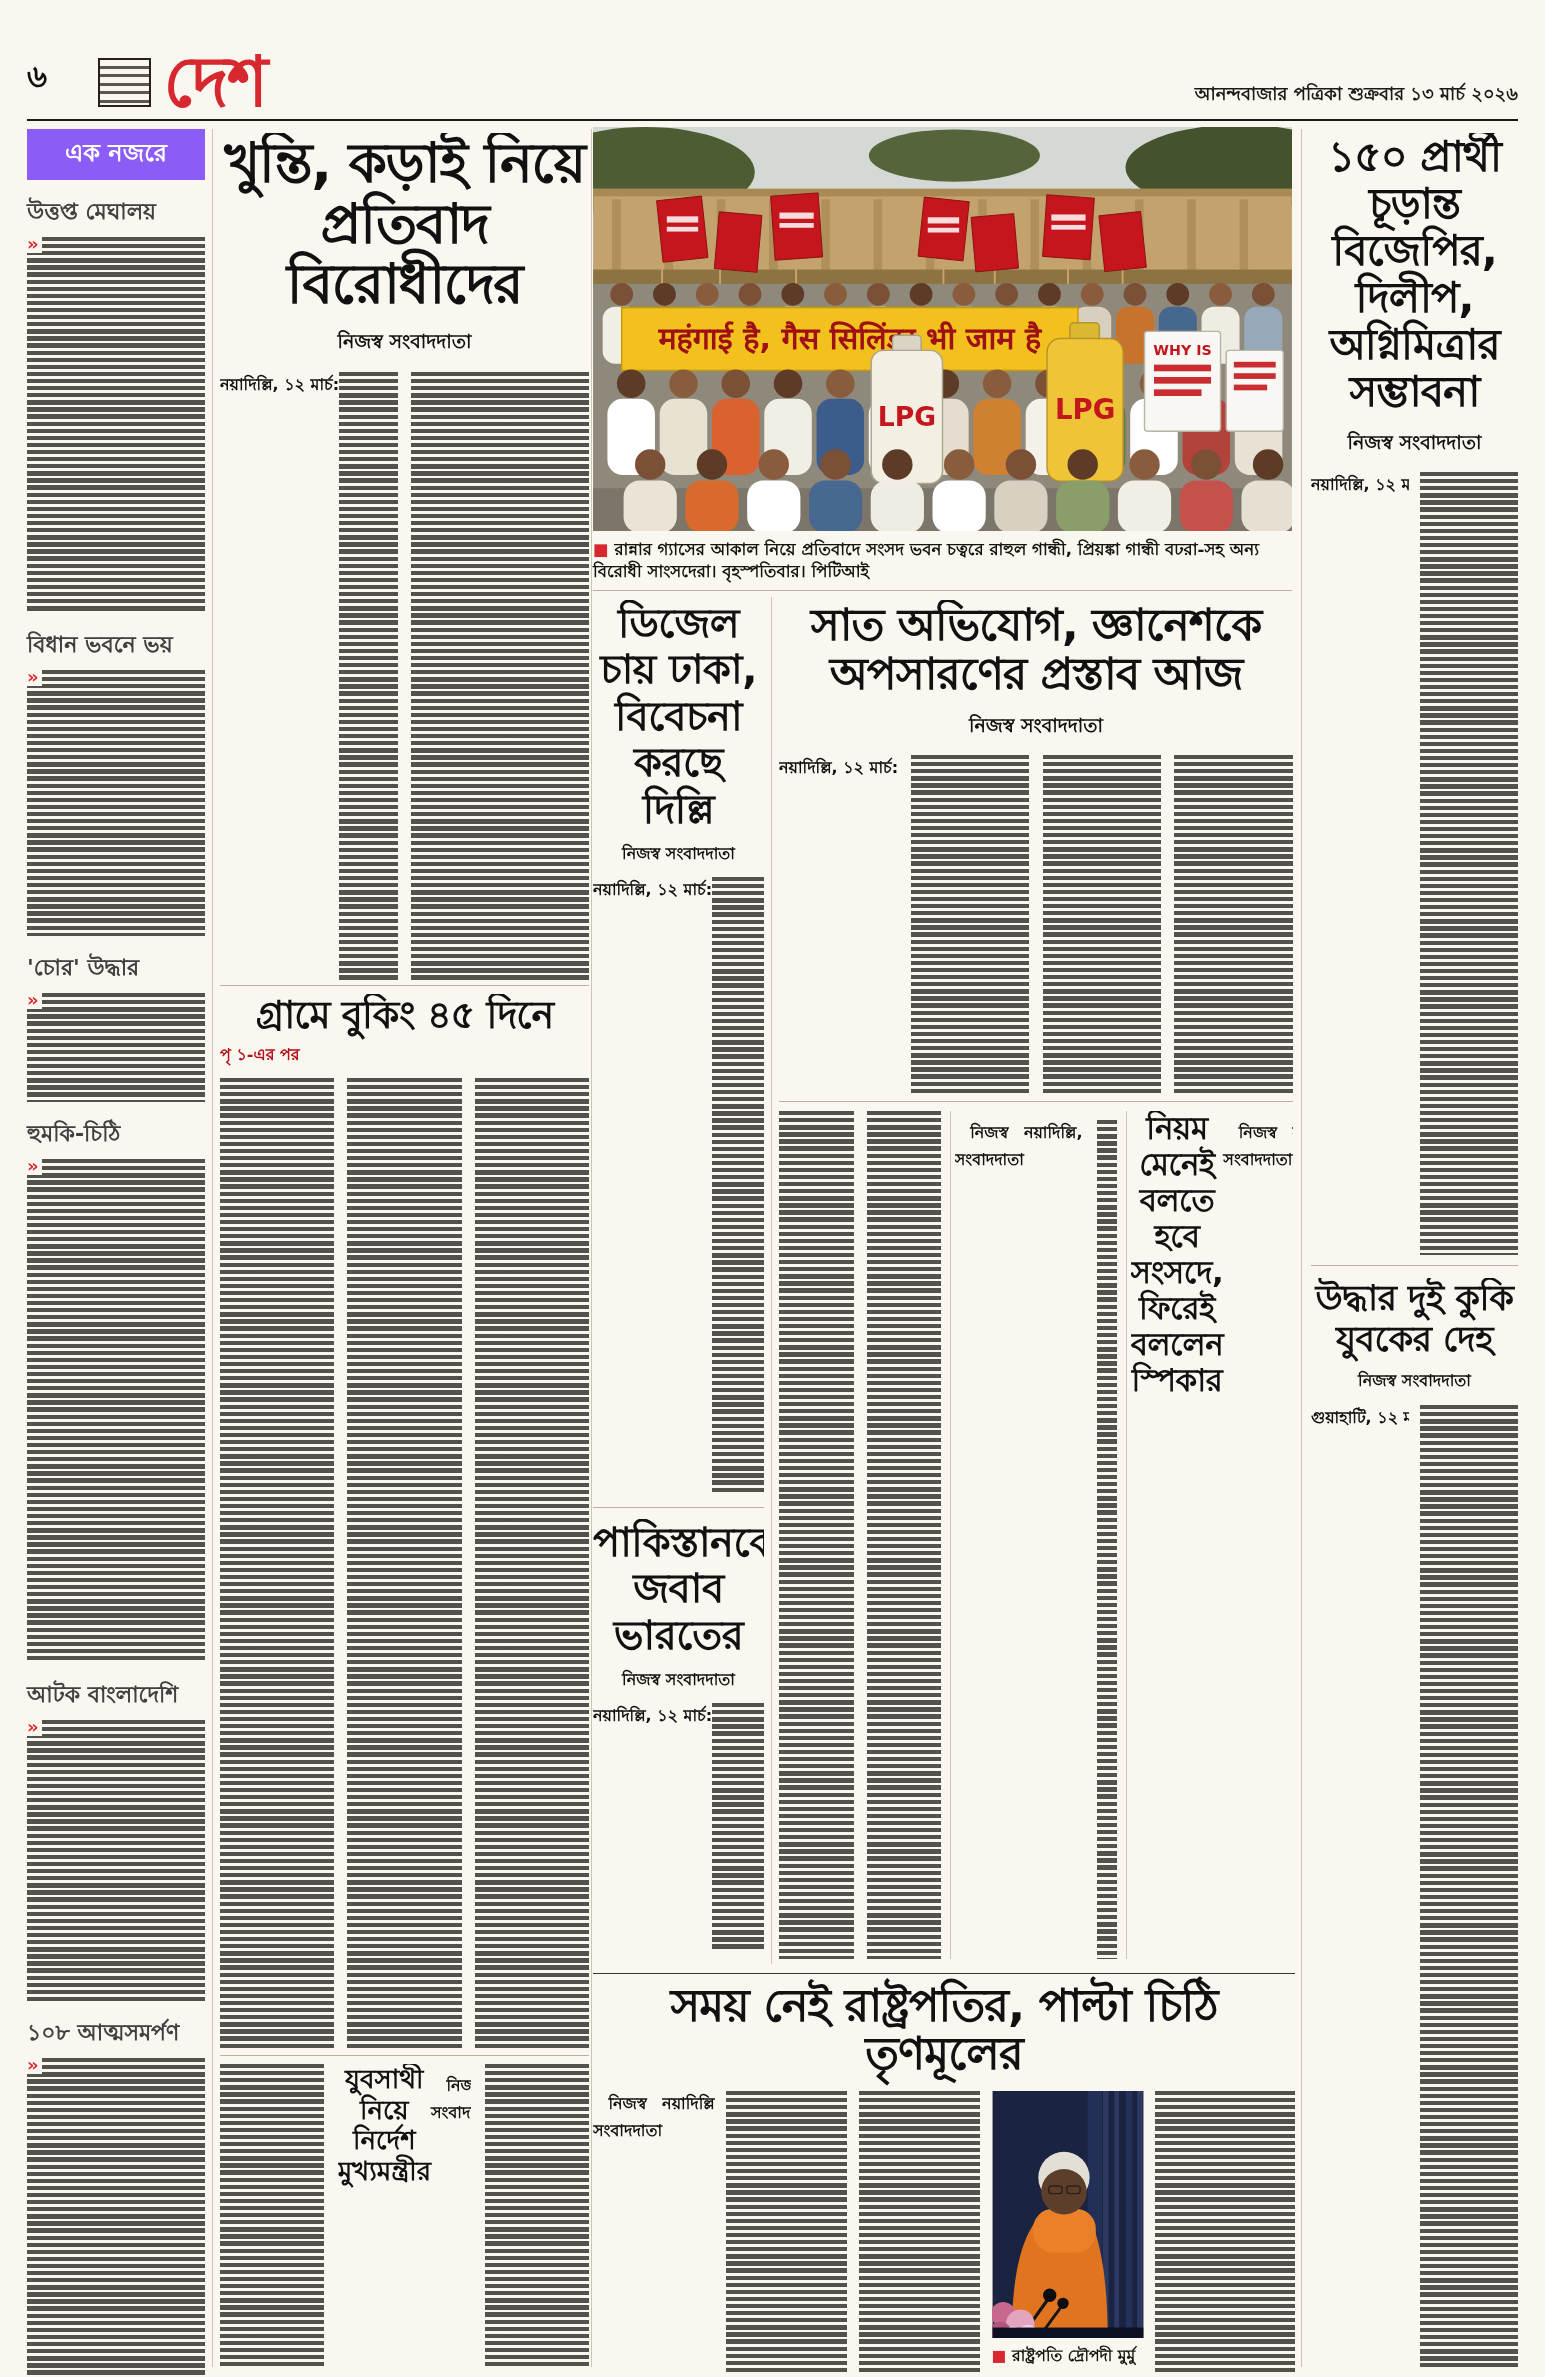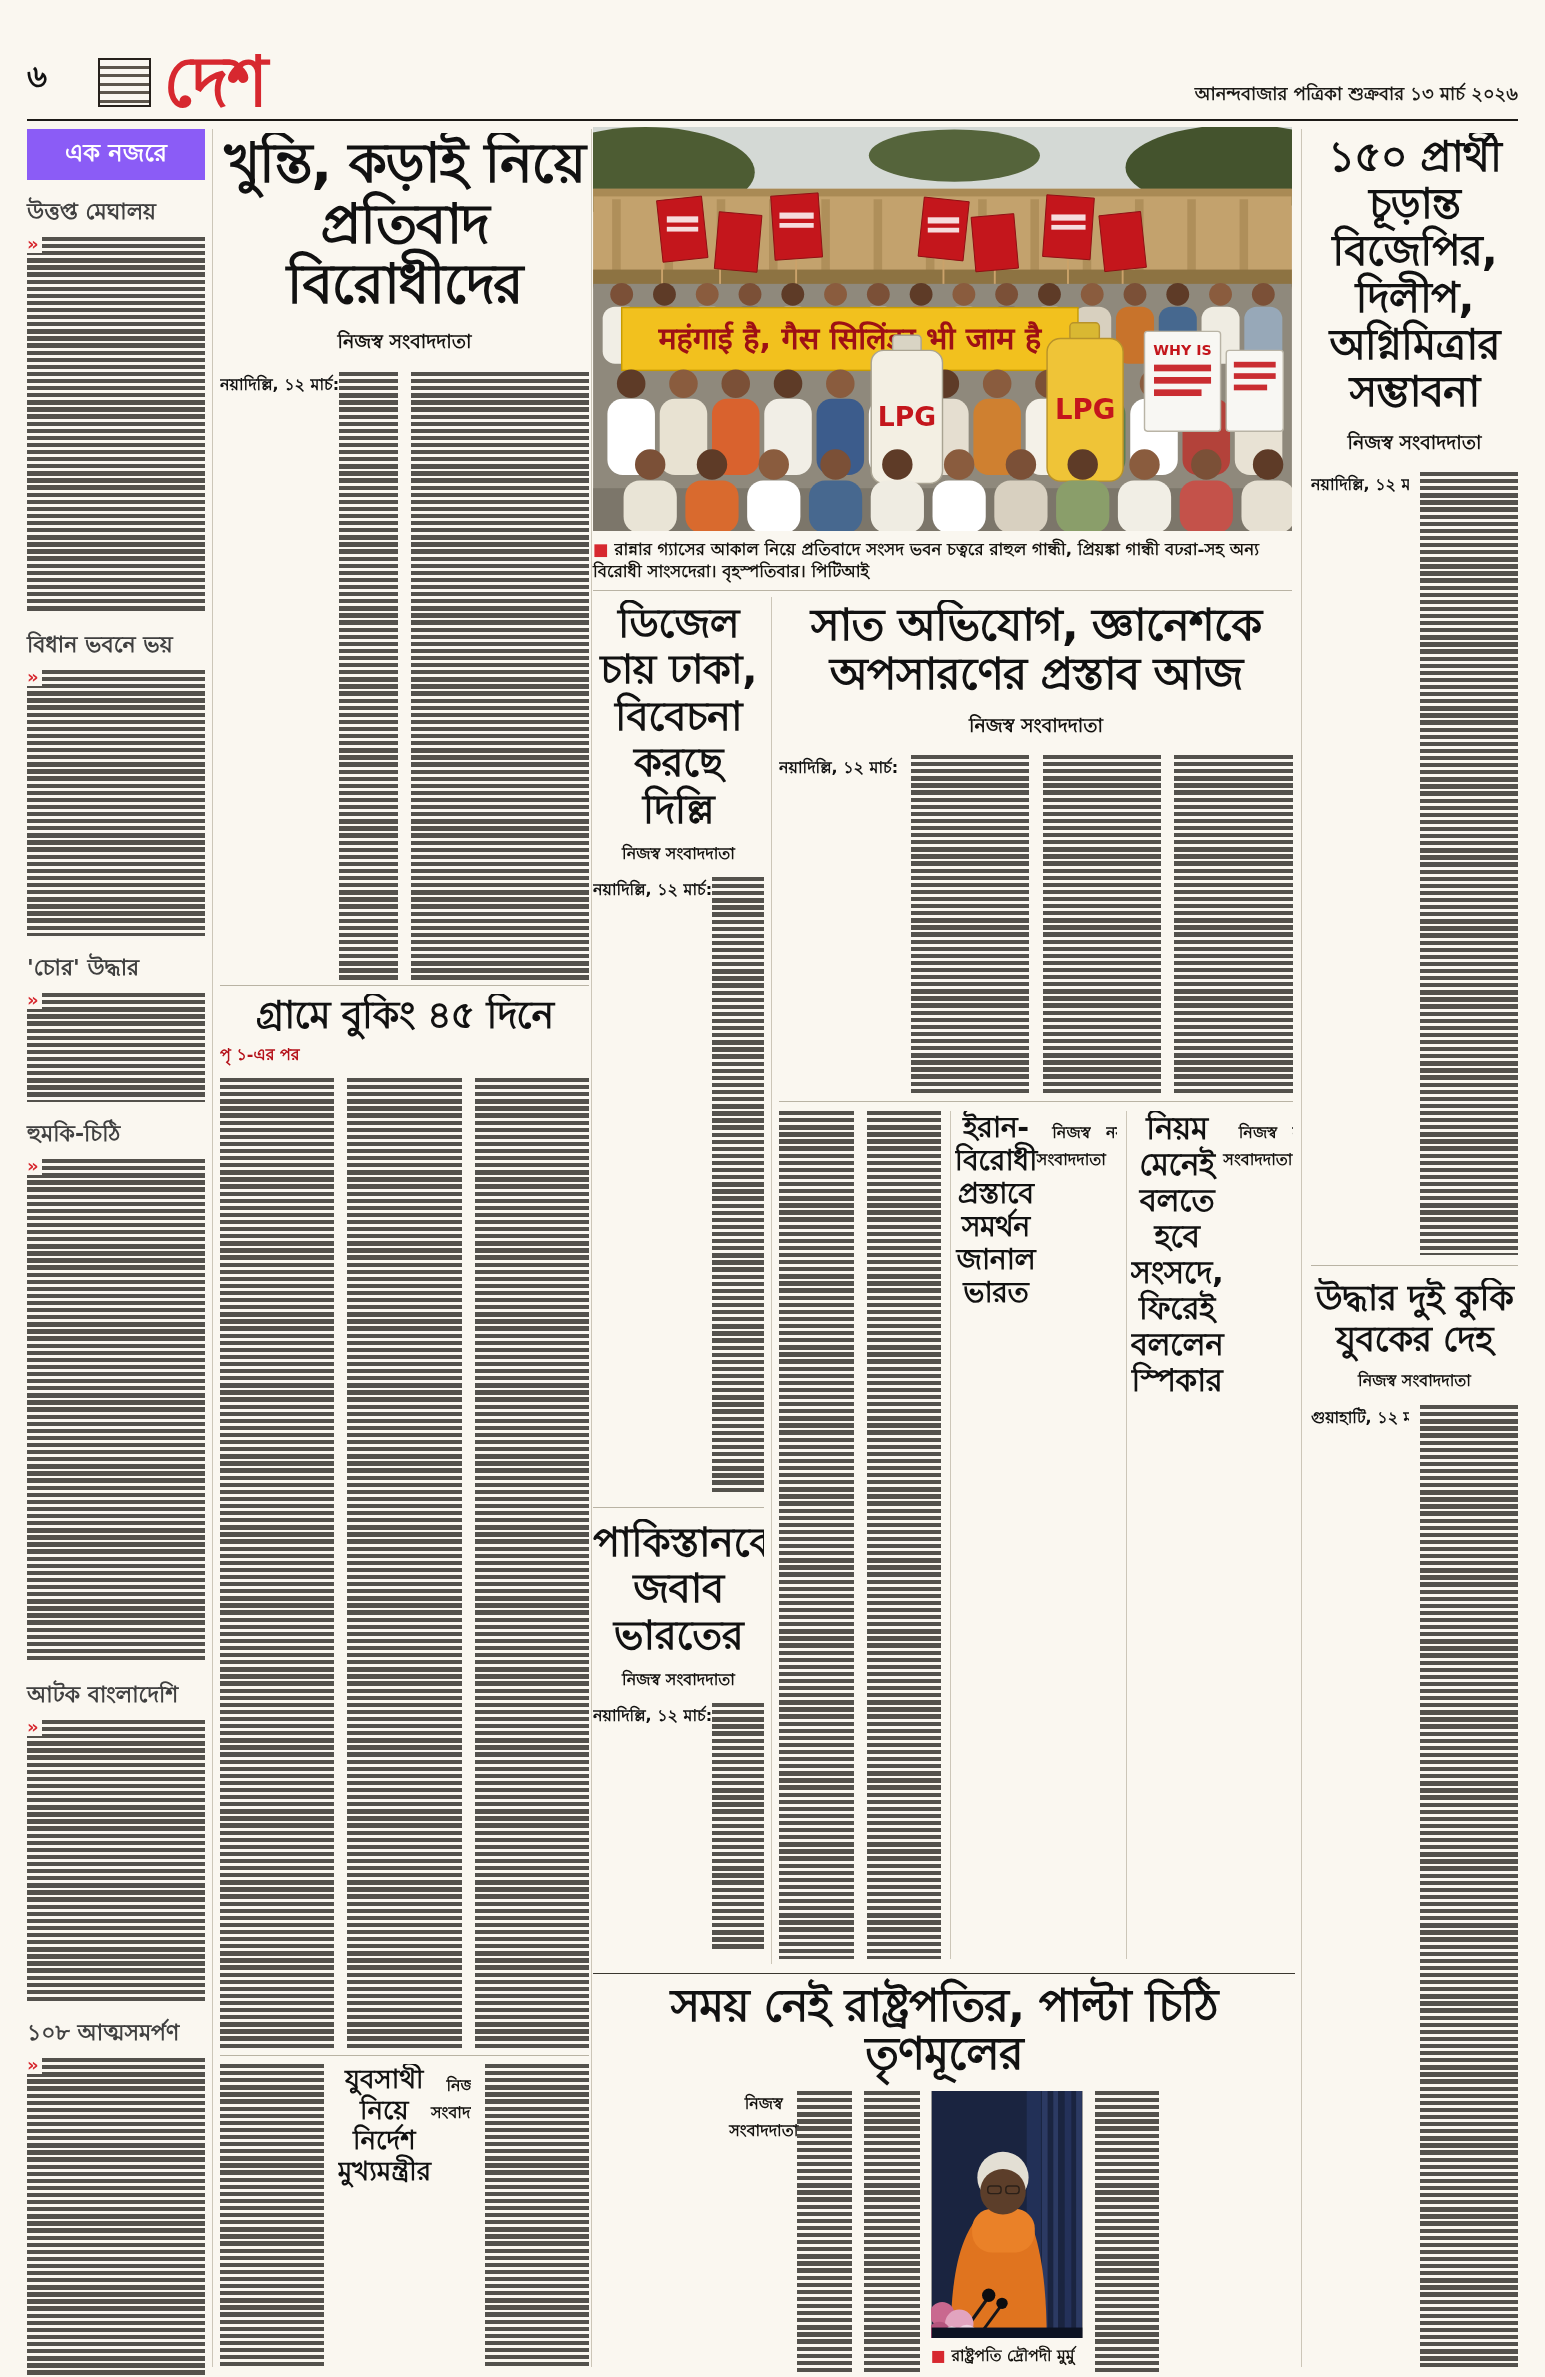--- a/index.html
+++ b/index.html
@@ -411,21 +411,20 @@
         <div class="col">
             <div class="sim grow"></div>
           </div>
         <div class="col">
             <div class="sim grow"></div>
           </div>
       </div>
     </div>
 
     <article class="col art">
-      <h3 class="hl-m" style="font-size:28.5px;">ইরান-বিরোধী প্রস্তাবে সমর্থন জানাল ভারত</h3>
       <div class="byline sm">নিজস্ব সংবাদদাতা</div>
       <div class="cols fill" style="margin-top:8.6px;">
         <div class="col">
           <div class="dateline">নয়াদিল্লি, ১২ মার্চ:</div>
           <div class="sim grow"></div>
         </div>
         <div class="col">
             <div class="sim grow"></div>
           </div>
       </div>
@@ -469,21 +468,21 @@
       <div class="col">
         <div class="dateline">গুয়াহাটি, ১২ মার্চ:</div>
         <div class="sim grow"></div>
       </div>
       <div class="col">
           <div class="sim grow"></div>
         </div>
     </div>
   </article>
 
-  <article class="abs art" style="left:593px;top:1973px;width:702px;height:402px;border-top:1.4px solid #3a372f;padding-top:7.6px;align-items:center;">
+  <article class="abs art" style="left:593px;top:1973px;width:702px;height:402px;border-top:1.4px solid #3a372f;padding-top:7.6px;">
     <h1 class="hl-banner">সময় নেই রাষ্ট্রপতির, পাল্টা চিঠি তৃণমূলের</h1>
     <div class="cols fill" style="margin-top:12.4px;gap:11.4px;">
       <div class="col">
         <div class="byline sm" style="margin:0 0 6.7px;">নিজস্ব সংবাদদাতা</div>
         <div class="dateline">নয়াদিল্লি, ১২ মার্চ:</div>
         <div class="sim grow"></div>
       </div>
       <div class="col">
           <div class="sim grow"></div>
         </div>

